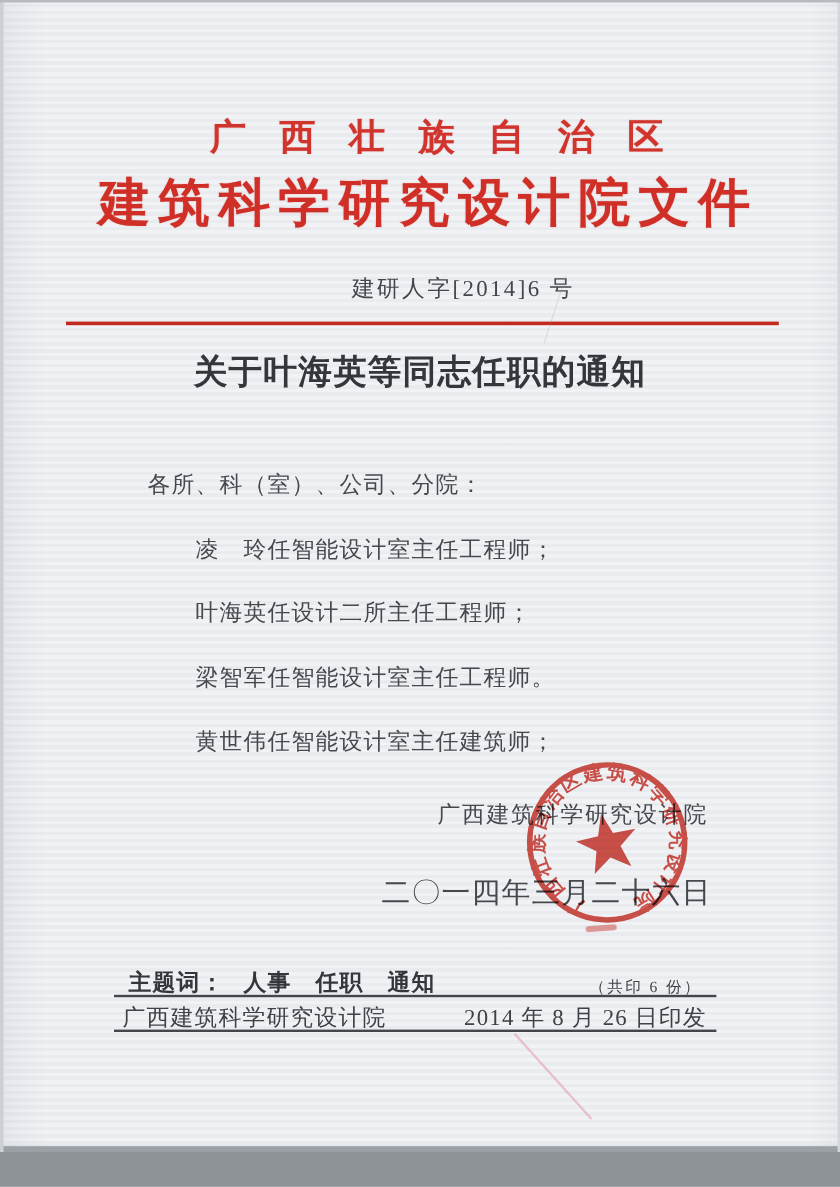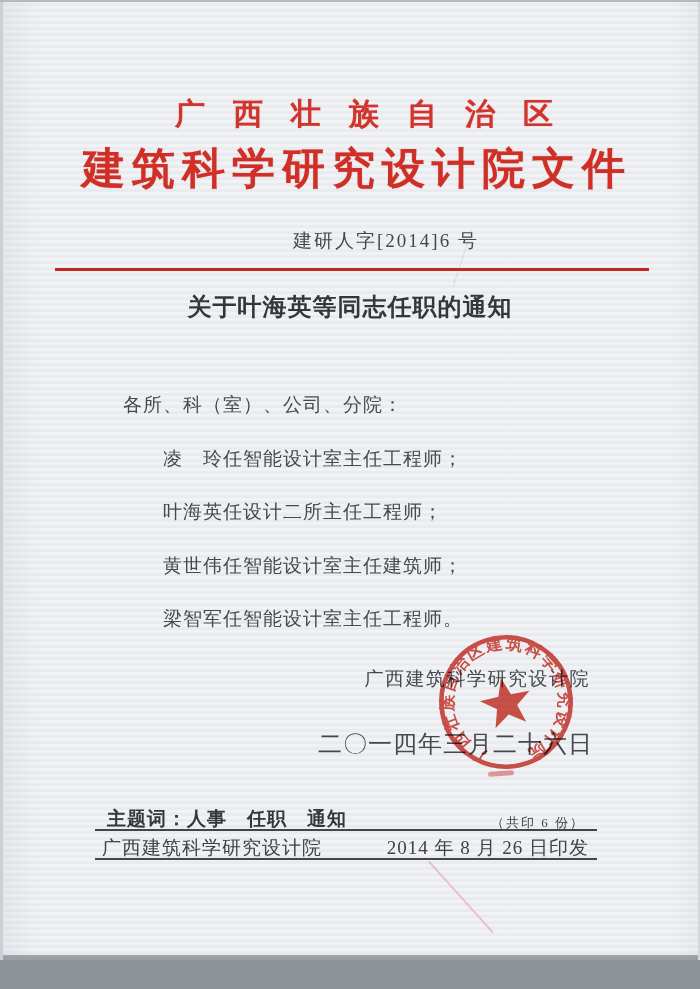--- a/index.html
+++ b/index.html
@@ -17,38 +17,38 @@
   }
   .abs{position:absolute;}
   .center{left:0;width:100%;text-align:center;}
 
   .org1{top:94px;font-size:30px;font-weight:bold;letter-spacing:28px;padding-left:28px;
         color:#d0342c;text-shadow:0 0 1px rgba(208,52,44,.45);}
   .org2{top:140px;font-size:43px;font-weight:bold;letter-spacing:7px;padding-left:7px;
         color:#cf2f27;text-shadow:0 0 1px rgba(207,47,39,.5);}
   .docnum{top:228px;font-size:19px;letter-spacing:2px;color:#43464b;padding-left:36px;}
   .redline{top:268px;left:55px;width:594px;height:3px;background:#c3281f;}
-  .doc-title{top:291px;font-size:24px;font-weight:bold;letter-spacing:1px;color:#33373c;}
+  .doc-title{top:291px;font-size:28px;font-weight:bold;letter-spacing:1px;color:#33373c;}
 
   .body-block{top:370px;left:107px;width:500px;font-size:19px;line-height:37.6px;
               letter-spacing:1px;color:#45484d;}
   .body-block p{margin:16px;}
   .indent{padding-left:40px;}
 
   .sig-org{top:666px;right:110px;font-size:19px;letter-spacing:1.5px;color:#45484d;}
   .sig-date{top:728px;right:107px;font-size:24px;letter-spacing:1px;color:#45484d;}
 
   .seal{left:424px;top:620px;width:164px;height:164px;
         transform:rotate(-12deg);opacity:.85;mix-blend-mode:multiply;}
   .seal-serial{left:488px;top:771px;width:26px;height:5px;border-radius:3px;
         background:rgba(196,44,38,.45);filter:blur(.6px);transform:rotate(-4deg);}
 
   .subject-row{top:806px;left:107px;font-size:19px;font-weight:bold;color:#33373c;
         font-family:"Liberation Sans","DejaVu Sans",sans-serif;letter-spacing:1px;}
-  .subject-row .terms{}
+  .subject-row .terms{margin-left:16px;}
   .rule{left:95px;width:502px;height:2px;background:#42464b;}
   .rule1{top:829px;}
   .rule2{top:858px;}
   .issuer-row{top:835px;left:95px;width:502px;display:flex;justify-content:space-between;
         box-sizing:border-box;padding:0 8px 0 7px;font-size:19px;letter-spacing:1px;color:#3e4146;}
   .copies{top:814px;right:115px;font-size:13px;letter-spacing:2px;color:#3e4146;}
 
   .scratch-pink{left:428px;top:862px;width:1.5px;height:96px;background:rgba(228,120,140,.40);
         transform:rotate(-42deg);transform-origin:top left;border-radius:2px;}
   .crease{left:462px;top:228px;width:1px;height:60px;background:rgba(140,145,152,.22);
@@ -67,22 +67,22 @@
 
   <div class="abs redline"></div>
   <div class="abs crease"></div>
 
   <div class="abs center doc-title">关于叶海英等同志任职的通知</div>
 
   <div class="abs body-block">
     <p>各所、科（室）、公司、分院：</p>
     <p class="indent">凌　玲任智能设计室主任工程师；</p>
     <p class="indent">叶海英任设计二所主任工程师；</p>
+    <p class="indent">梁智军任智能设计室主任工程师。</p>
     <p class="indent">黄世伟任智能设计室主任建筑师；</p>
-    <p class="indent">梁智军任智能设计室主任工程师。</p>
   </div>
 
   <div class="abs sig-org">广西建筑科学研究设计院</div>
   <div class="abs sig-date">二〇一四年三月二十六日</div>
 
   <div class="abs seal">
     <svg width="164" height="164" viewBox="0 0 160 160">
       <circle cx="80" cy="80" r="63" fill="none" stroke="#cf352c" stroke-width="4.5"></circle>
       <polygon fill="#cf352c" points="80,56 86.2,73.5 104.7,74 90,85.2 95.3,103 80,92.5 64.7,103 70,85.2 55.3,74 73.8,73.5"></polygon>
       <path id="sealArc" d="M 80 132 A 52 52 0 1 1 80 28 A 52 52 0 1 1 80 132" fill="none"></path>

